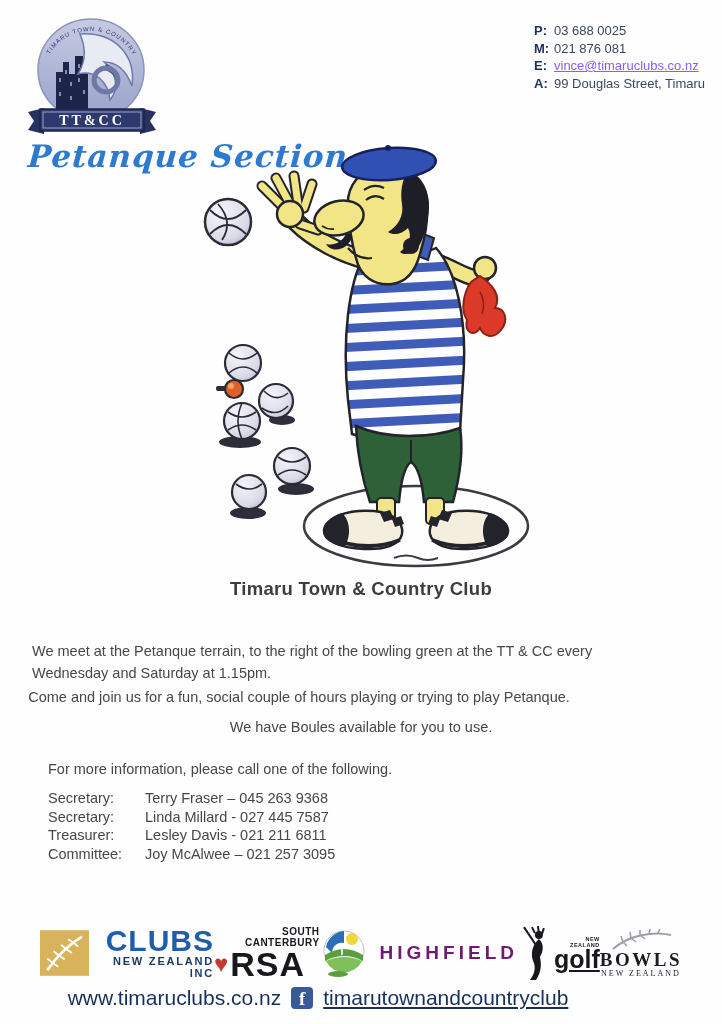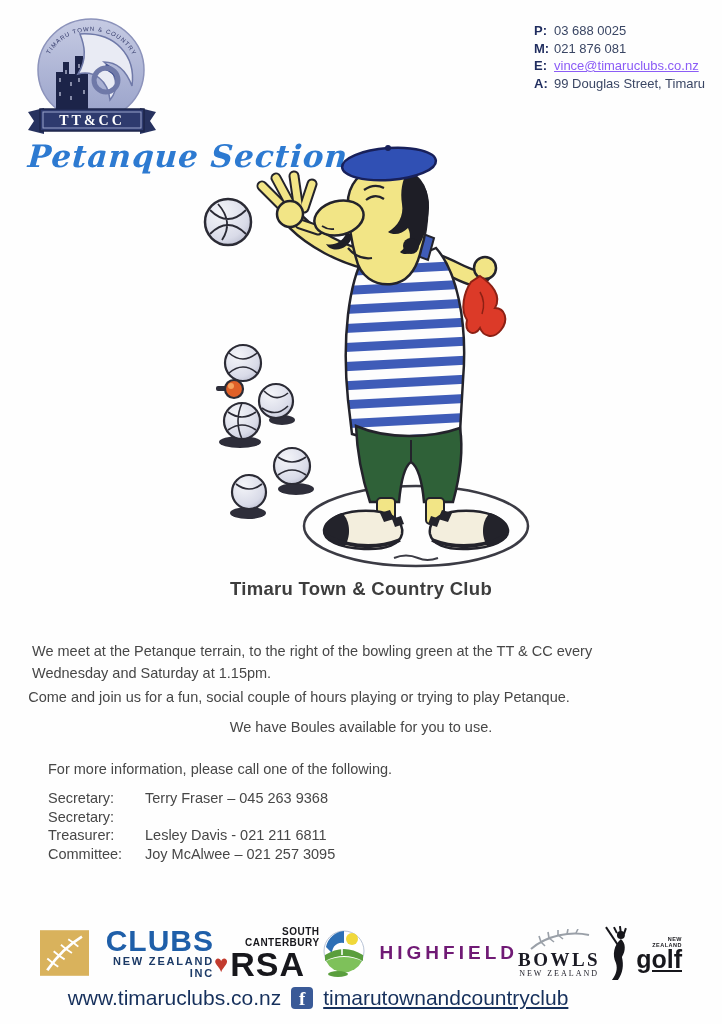--- a/index.html
+++ b/index.html
@@ -248,20 +248,21 @@
   <div class="para para3">We have Boules available for you to use.</div>
   <div class="para more-info">For more information, please call one of the following.</div>
 
   <div class="officers">
     <div class="officer-row">
       <span class="role">Secretary:</span>
       <span class="detail">Terry Fraser – 045 263 9368</span>
     </div>
     <div class="officer-row">
       <span class="role">Secretary:</span>
+      <span class="detail">Linda Millard - 027 445 7587</span>
     </div>
     <div class="officer-row">
       <span class="role">Treasurer:</span>
       <span class="detail">Lesley Davis - 021 211 6811</span>
     </div>
     <div class="officer-row">
       <span class="role">Committee:</span>
       <span class="detail">Joy McAlwee – 021 257 3095</span>
     </div>
   </div>
@@ -304,52 +305,52 @@
         <circle cx="32" cy="10" r="6" fill="#f0d83a"></circle>
         <path d="M5,26 Q24,14 43,26 L43,32 Q24,22 5,32 Z" fill="#5a9e3d"></path>
         <path d="M6,32 Q24,24 42,32 A20,20 0 0 1 6,32 Z" fill="#7ec15a"></path>
         <line x1="22" y1="16" x2="22" y2="26" stroke="#ffffff" stroke-width="1.6"></line>
         <polygon points="22,16 29,18 22,20" fill="#ffffff"></polygon>
         <ellipse cx="18" cy="45" rx="10" ry="3" fill="#5a9e3d"></ellipse>
       </svg>
       <span class="hf-text">HIGHFIELD</span>
     </div>
 
+    <div class="plogo golf-logo">
+      <svg width="34" height="56" viewBox="0 0 34 56">
+        <g stroke="#17171c" stroke-width="2" fill="none">
+          <line x1="6" y1="2" x2="22" y2="26"></line>
+          <path d="M14,2 l3,6 M20,1 l1,7 M26,3 l-2,6"></path>
+        </g>
+        <circle cx="21" cy="10" r="4" fill="#17171c"></circle>
+        <path d="M21,14 C14,20 12,30 16,38 C18,44 16,50 12,55 L18,55 C23,48 24,40 22,32 C26,26 26,18 21,14 Z" fill="#17171c"></path>
+      </svg>
+      <div class="golf-text">
+        <span class="l1">NEW ZEALAND</span>
+        <span class="l2">golf</span>
+      </div>
+    </div>
+
     <div class="plogo bowls-logo">
       <svg width="64" height="22" viewBox="0 0 64 22">
         <path d="M4,20 C20,6 44,2 62,6" fill="none" stroke="#9aa0a8" stroke-width="2"></path>
         <g stroke="#9aa0a8" stroke-width="1.6">
           <line x1="14" y1="13" x2="12" y2="7"></line>
             <line x1="22" y1="9" x2="21" y2="3"></line>
           <line x1="31" y1="6" x2="31" y2="1"></line>
             <line x1="40" y1="5" x2="41" y2="0"></line>
           <line x1="49" y1="4" x2="51" y2="0"></line>
             <line x1="14" y1="13" x2="18" y2="17"></line>
           <line x1="22" y1="9" x2="27" y2="13"></line>
             <line x1="31" y1="6" x2="36" y2="10"></line>
         </g>
       </svg>
       <span class="l1">BOWLS</span>
       <span class="l2">NEW ZEALAND</span>
     </div>
-
-    <div class="plogo golf-logo">
-      <svg width="34" height="56" viewBox="0 0 34 56">
-        <g stroke="#17171c" stroke-width="2" fill="none">
-          <line x1="6" y1="2" x2="22" y2="26"></line>
-          <path d="M14,2 l3,6 M20,1 l1,7 M26,3 l-2,6"></path>
-        </g>
-        <circle cx="21" cy="10" r="4" fill="#17171c"></circle>
-        <path d="M21,14 C14,20 12,30 16,38 C18,44 16,50 12,55 L18,55 C23,48 24,40 22,32 C26,26 26,18 21,14 Z" fill="#17171c"></path>
-      </svg>
-      <div class="golf-text">
-        <span class="l1">NEW ZEALAND</span>
-        <span class="l2">golf</span>
-      </div>
-    </div>
   </div>
 
   <div class="footer-line">
     <span>www.timaruclubs.co.nz</span>
     <span class="fb-icon">f</span>
     <span class="fb-handle">timarutownandcountryclub</span>
   </div>
 
 </div>
 

